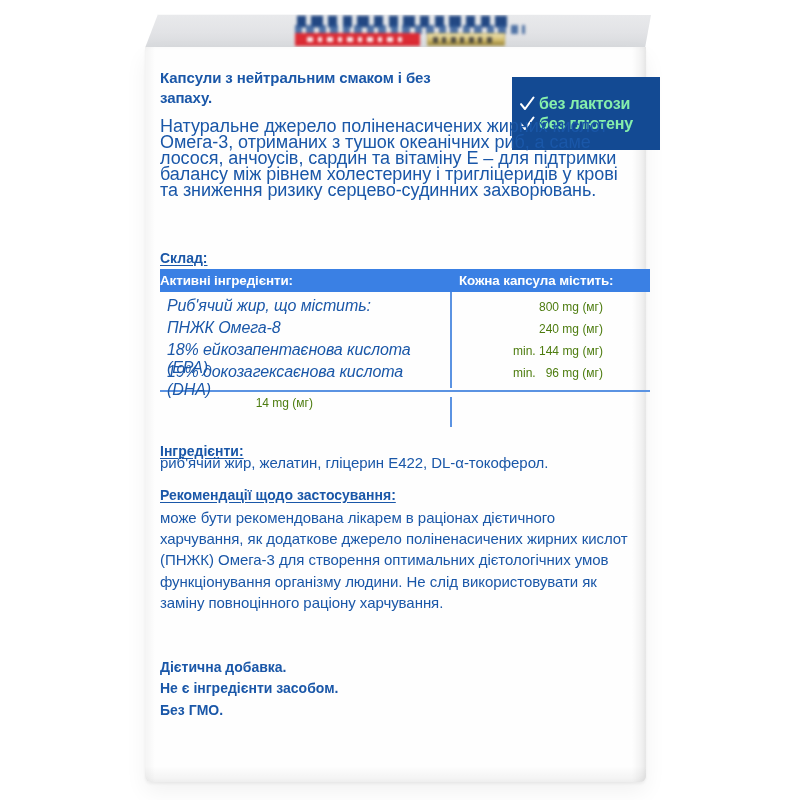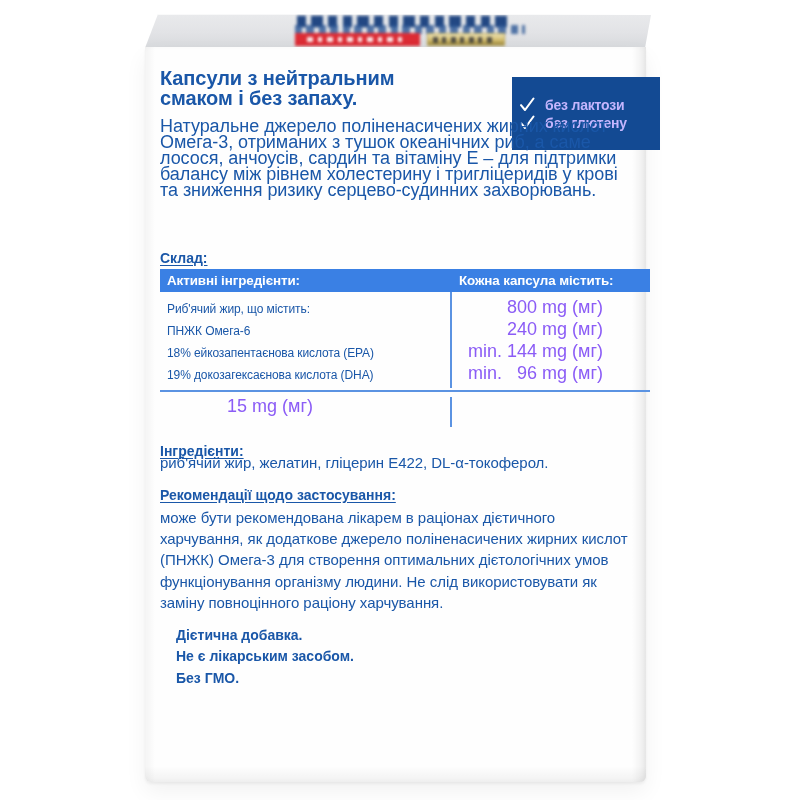--- a/index.html
+++ b/index.html
@@ -159,21 +159,21 @@
     top: 0;
     width: 472px;
     color: #1a57a8;
   }
 
   .headline {
     position: absolute;
     left: 0;
     top: 21px;
     width: 300px;
-    font-size: 20px;
+    font-size: 15px;
     font-weight: bold;
     line-height: 20px;
     color: #1a57a8;
     letter-spacing: -0.1px;
   }
 
   .intro {
     position: absolute;
     left: 0;
     top: 71px;
@@ -195,23 +195,23 @@
     display: flex;
     flex-direction: column;
     justify-content: center;
     gap: 2px;
     padding-left: 7px;
     box-sizing: border-box;
   }
   .badge-row {
     display: flex;
     align-items: center;
-    gap: 10px;
-    color: #c4b5fd;
-    font-size: 14px;
+    gap: 4px;
+    color: #86efac;
+    font-size: 16px;
     font-weight: bold;
     letter-spacing: -0.2px;
   }
   .check {
     width: 16px;
     height: 16px;
     flex: none;
     display: block;
   }
 
@@ -236,51 +236,52 @@
     background: #3a80e4;
     height: 23px;
     align-items: center;
   }
   .t-header .th {
     color: #ffffff;
     font-size: 13.4px;
     font-weight: bold;
     letter-spacing: -0.1px;
   }
-  .th-left  { width: 290px; padding-left: 7px; box-sizing: border-box; }
+  .th-left  { width: 290px; box-sizing: border-box; }
   .th-right { width: 200px; padding-left: 9px; box-sizing: border-box; }
 
   .t-body { position: relative; padding-top: 5px; }
   .t-divider {
     position: absolute;
     left: 290px;
     top: 0;
     width: 1.5px;
     background: #5b93e2;
   }
   .t-row {
     display: flex;
     align-items: baseline;
     height: 22px;
   }
   .t-cell-l {
     width: 290px;
     padding-left: 7px;
     box-sizing: border-box;
-    font-size: 12px;
+    font-size: 16px;
     color: #1a57a8;
     letter-spacing: -0.1px;
+    font-style: italic;
   }
   .t-cell-r {
     width: 200px;
     padding-right: 47px;
     box-sizing: border-box;
     text-align: right;
-    font-size: 18px;
-    color: #8b5cf6;
+    font-size: 12px;
+    color: #4d7c0f;
     white-space: pre;
   }
   .t-rule {
     height: 1.5px;
     background: #5b93e2;
     margin: 5px 0 4px 0;
   }
 
   
   .body-text {
@@ -288,26 +289,27 @@
     left: 0;
     width: 472px;
     font-size: 15px;
     line-height: 21.2px;
     color: #1a57a8;
     letter-spacing: -0.05px;
   }
 
   .footer-note {
     position: absolute;
-    left: 16px;
+    left: 0;
     width: 400px;
     font-size: 14px;
     font-weight: bold;
     line-height: 21.5px;
     color: #1a57a8;
+    margin-top: 32px;
   }
 </style>
 </head>
 <body>
 
 <div id="stage">
 
   <div class="carton">
 
     <div class="carton-lid">
@@ -354,47 +356,47 @@
           </div>
 
           <div class="t-body">
             <div class="t-divider" style="top:0;height:96px;"></div>
 
             <div class="t-row">
               <div class="t-cell-l">Риб'ячий жир, що містить:</div>
               <div class="t-cell-r">800 mg (мг)</div>
             </div>
             <div class="t-row">
-              <div class="t-cell-l">ПНЖК Омега-6</div>
+              <div class="t-cell-l">ПНЖК Омега-8</div>
               <div class="t-cell-r">240 mg (мг)</div>
             </div>
             <div class="t-row">
               <div class="t-cell-l">18% ейкозапентаєнова кислота (EPA)</div>
               <div class="t-cell-r">min. 144 mg (мг)</div>
             </div>
             <div class="t-row">
               <div class="t-cell-l">19% докозагексаєнова кислота (DHA)</div>
               <div class="t-cell-r">min.   96 mg (мг)</div>
             </div>
 
             <div class="t-rule"></div>
 
             <div class="t-divider" style="top:105px;height:30px;"></div>
             <div class="t-row">
-              <div class="t-cell-r">15 mg (мг)</div>
+              <div class="t-cell-r">14 mg (мг)</div>
             </div>
           </div>
         </div>
 
         <div class="sec-head" style="top:396px;left:0;">Інгредієнти:</div>
         <div class="body-text" style="top:405px;">риб'ячий жир, желатин, гліцерин Е422, DL-α-токоферол.</div>
 
         <div class="sec-head" style="top:440px;left:0;">Рекомендації щодо застосування:</div>
         <div class="body-text" style="top:460px;">може бути рекомендована лікарем в раціонах дієтичного харчування, як додаткове джерело поліненасичених жирних кислот (ПНЖК) Омега-3 для створення оптимальних дієтологічних умов функціонування організму людини. Не слід використовувати як заміну повноцінного раціону харчування.</div>
 
         <div class="footer-note" style="top:578px;">Дієтична добавка.</div>
-        <div class="footer-note" style="top:599px;">Не є лікарським засобом.</div>
+        <div class="footer-note" style="top:599px;">Не є інгредієнти засобом.</div>
         <div class="footer-note" style="top:621px;">Без ГМО.</div>
 
       </div>
     </div>
   </div>
 </div>
 
 </body></html>

